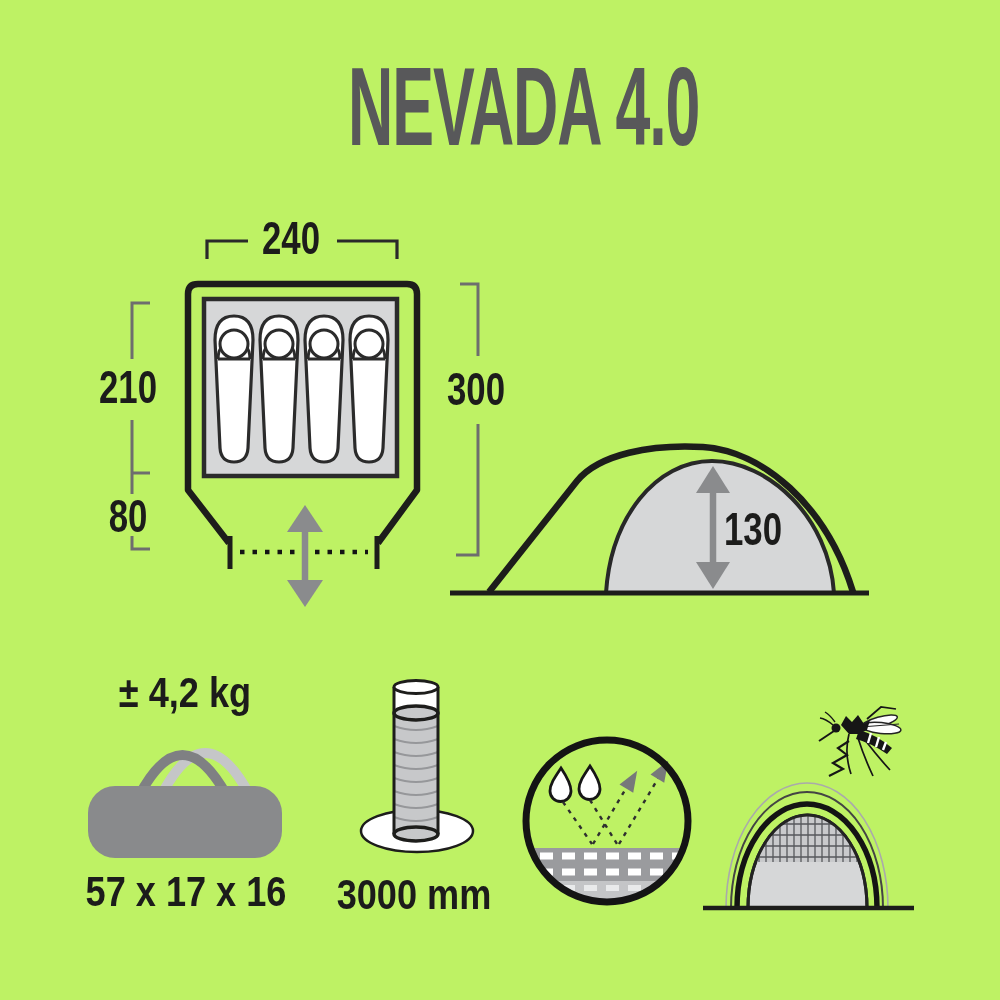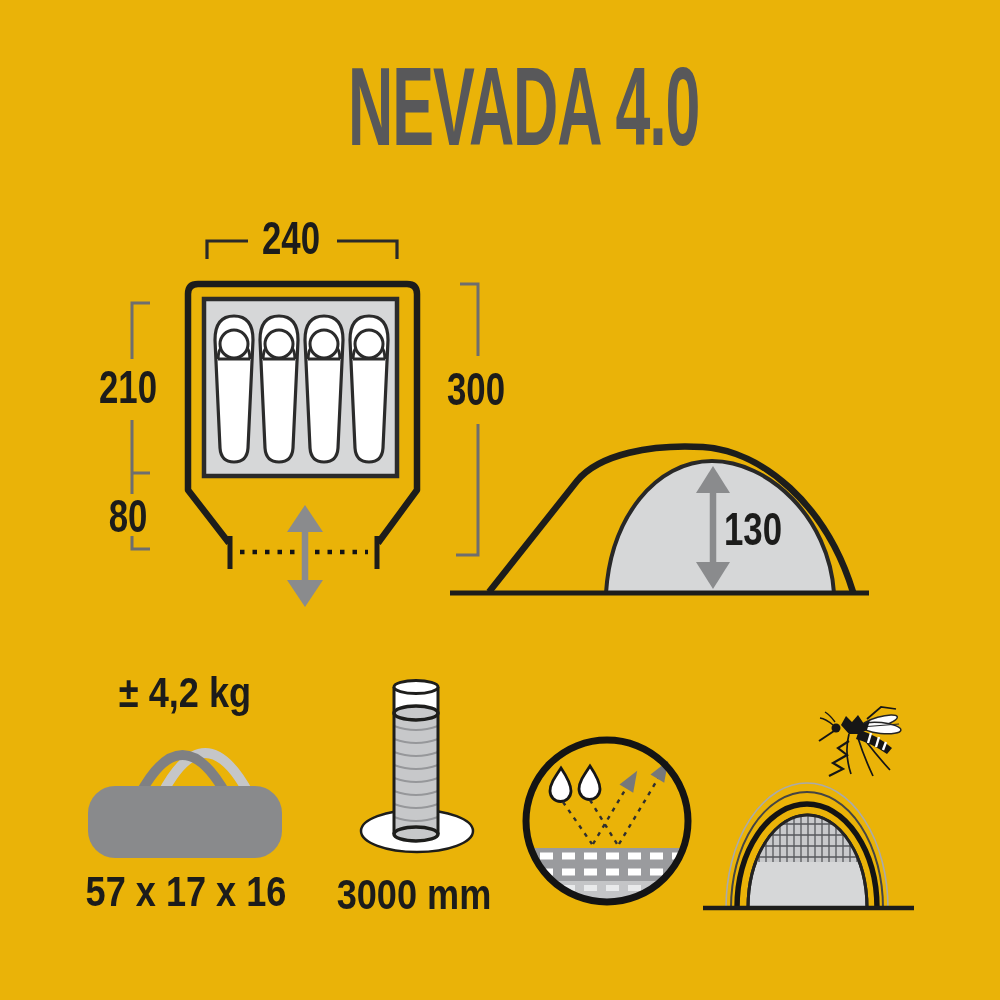--- a/index.html
+++ b/index.html
@@ -1,17 +1,17 @@
 <!DOCTYPE html>
 <html><head>
 <meta charset="utf-8">
 <style>
   html,body { margin:0; padding:0; background:#ffffff; }
   .canvas {
-    position:relative; width:1000px; height:1000px; background:#eab308;
+    position:relative; width:1000px; height:1000px; background:#bef264;
     font-family:"Liberation Sans", sans-serif; overflow:hidden;
   }
   .abs { position:absolute; }
   .ttl {
     position:absolute; left:238px; top:51px; width:500px; text-align:center;
     font-size:112px; font-weight:bold; color:#58585a; line-height:1;
     transform:scaleX(0.56); transform-origin:center; white-space:nowrap;
     letter-spacing:-2px;
   }
   .dim {

